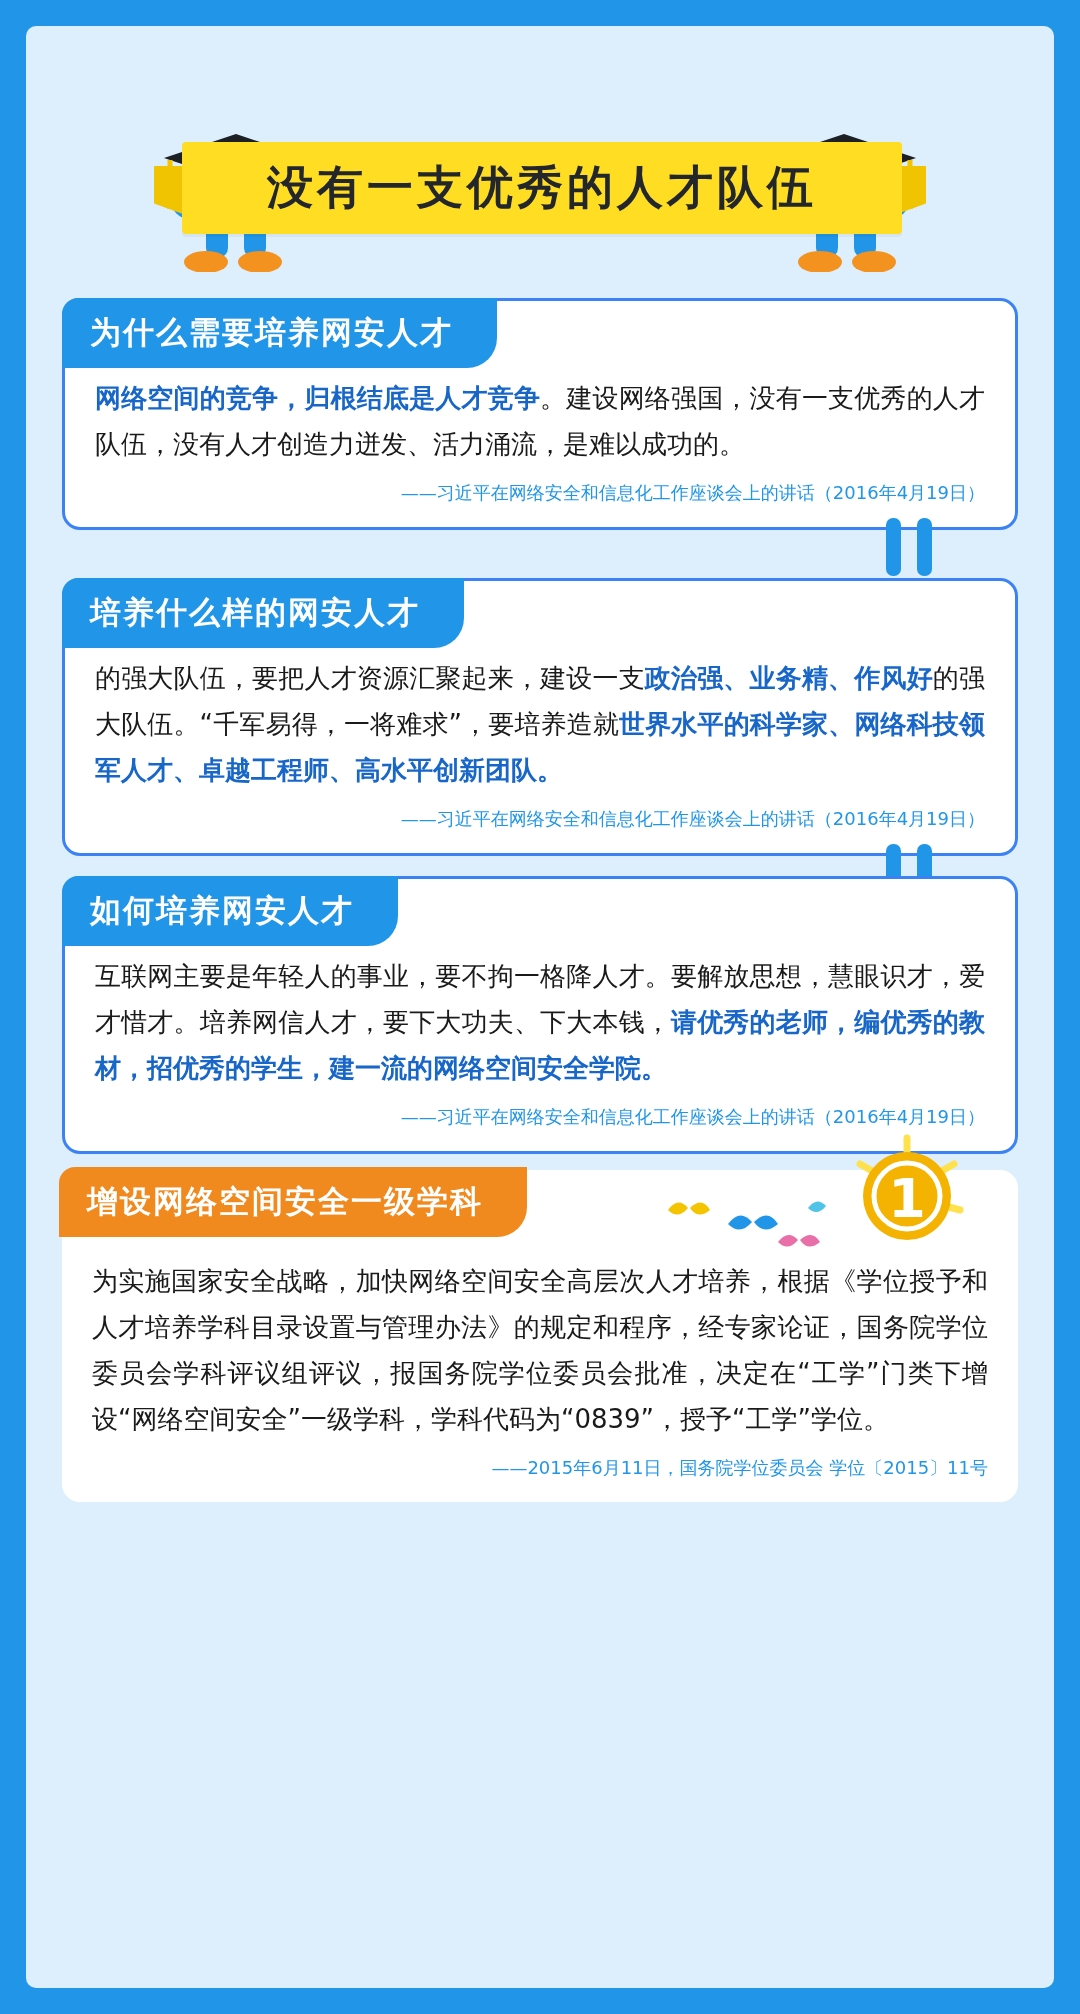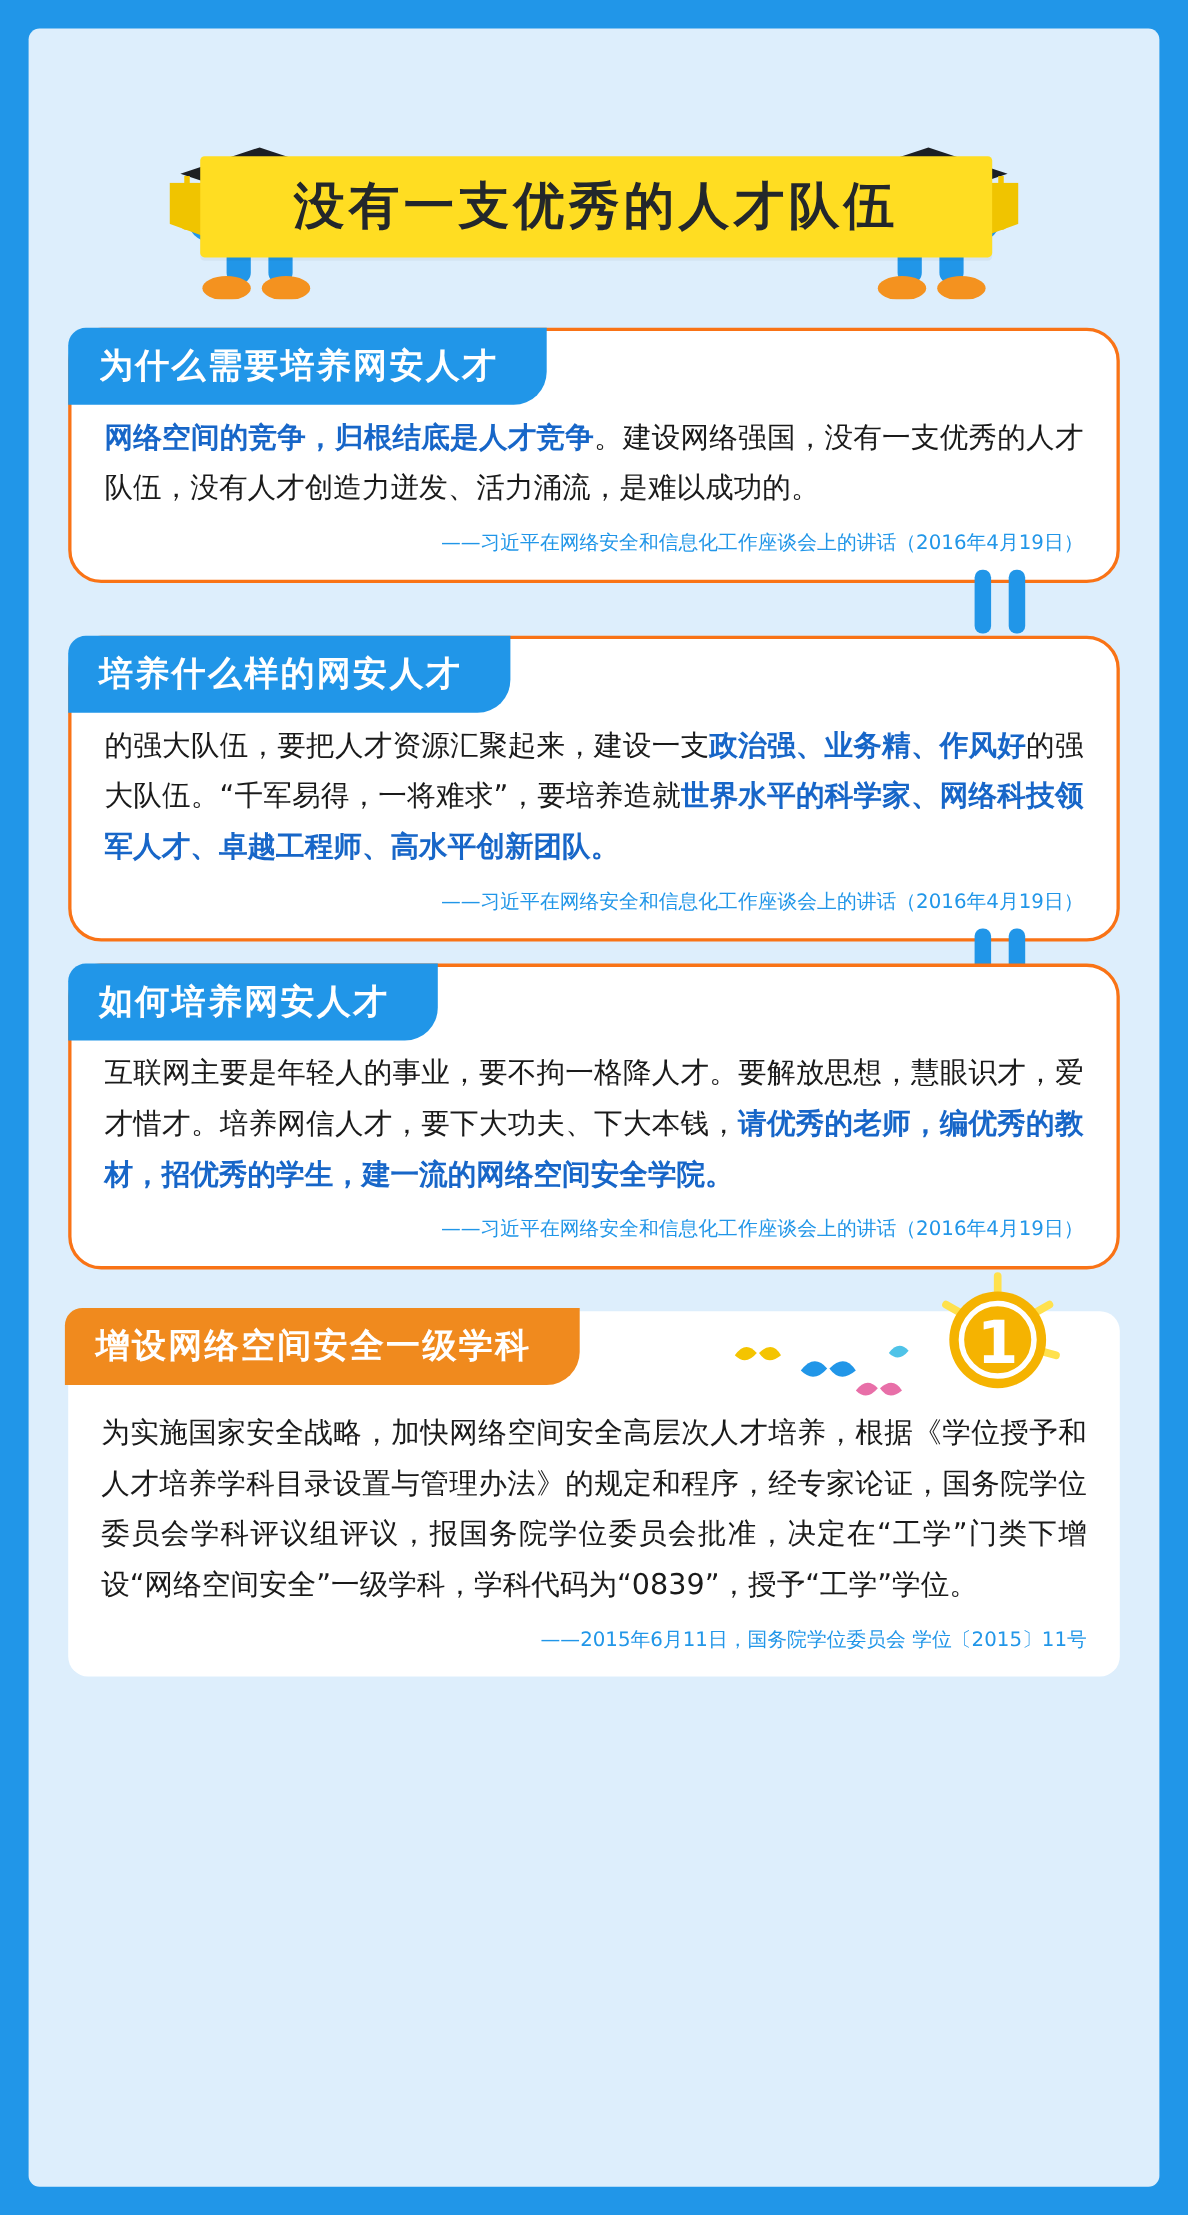--- a/index.html
+++ b/index.html
@@ -79,22 +79,22 @@
   }
   .mascot.left  { left: 82px; }
   .mascot.right { right: 82px; }
 
   
   .section {
     position: relative;
     margin-top: 26px;
   }
   .card {
-    border: 3px solid #f97316;
-    border-radius: 30px;
+    border: 3px solid #3b82f6;
+    border-radius: 18px;
     background: #ffffff;
     padding: 74px 30px 22px 30px;
     box-sizing: border-box;
     position: relative;
   }
   .card.orange { border-color: transparent; border: none; background: #ffffff; padding-top: 88px; border-radius: 18px; }
   .tab {
     position: absolute;
     left: -3px;
     top: -3px;
@@ -250,21 +250,21 @@
     <div class="section" style="margin-top:20px;">
       <div class="card">
         <div class="tab">如何培养网安人才</div>
         <div class="body-text">
           <span>互联网主要是年轻人的事业，要不拘一格降人才。要解放思想，慧眼识才，爱才惜才。培养网信人才，要下大功夫、下大本钱，</span><b>请优秀的老师，编优秀的教材，招优秀的学生，建一流的网络空间安全学院。</b>
         </div>
         <div class="source">——习近平在网络安全和信息化工作座谈会上的讲话（2016年4月19日）</div>
       </div>
     </div>
 
-    <div class="section" style="margin-top:38px;">
+    <div class="section" style="margin-top:16px;">
       <div class="card orange">
         <div class="tab orange">增设网络空间安全一级学科</div>
 
         <div class="butterflies">
           <svg viewBox="0 0 210 74" width="210" height="74">
             <g fill="#f4c400">
               <path d="M10 26 q10 -14 20 -2 q-10 12 -20 2 Z"></path>
               <path d="M32 24 q12 -12 20 2 q-12 10 -20 -2 Z"></path>
             </g>
             <g fill="#2196e8">

